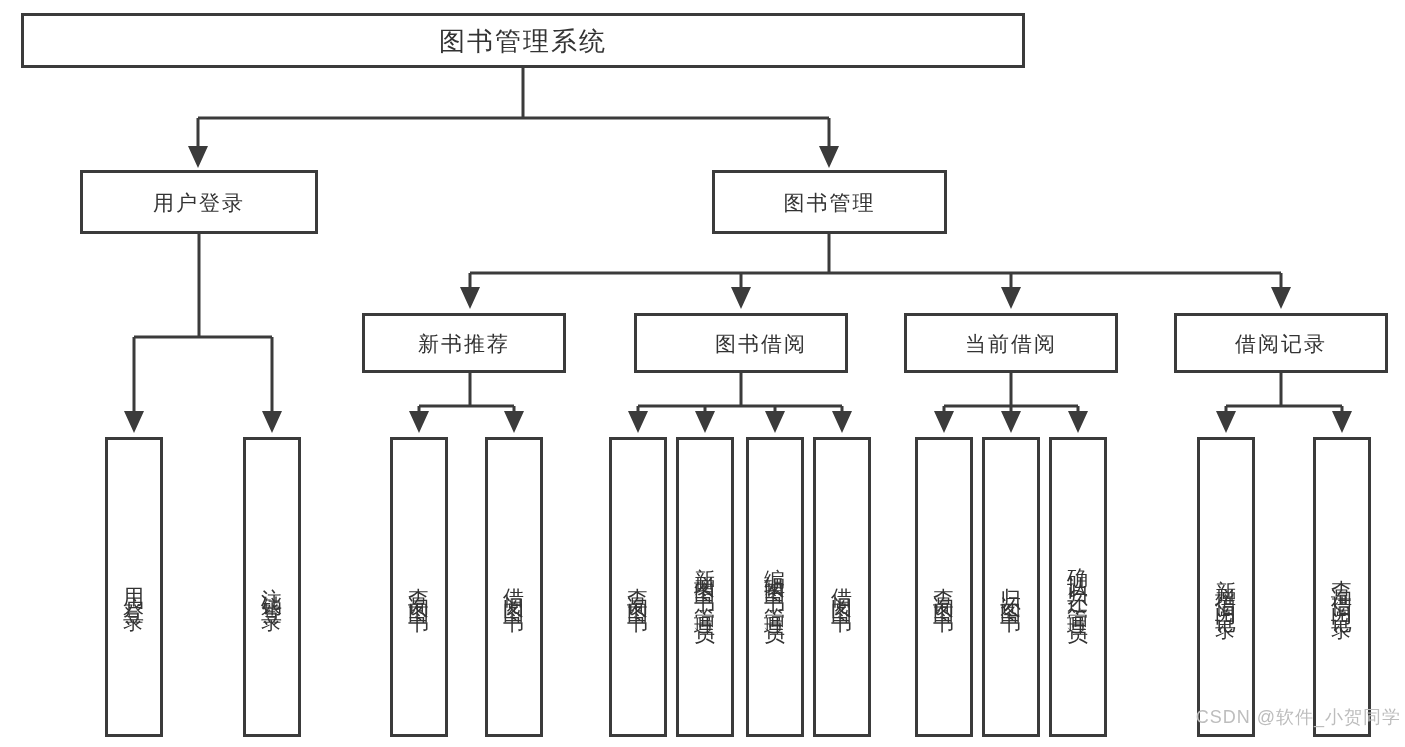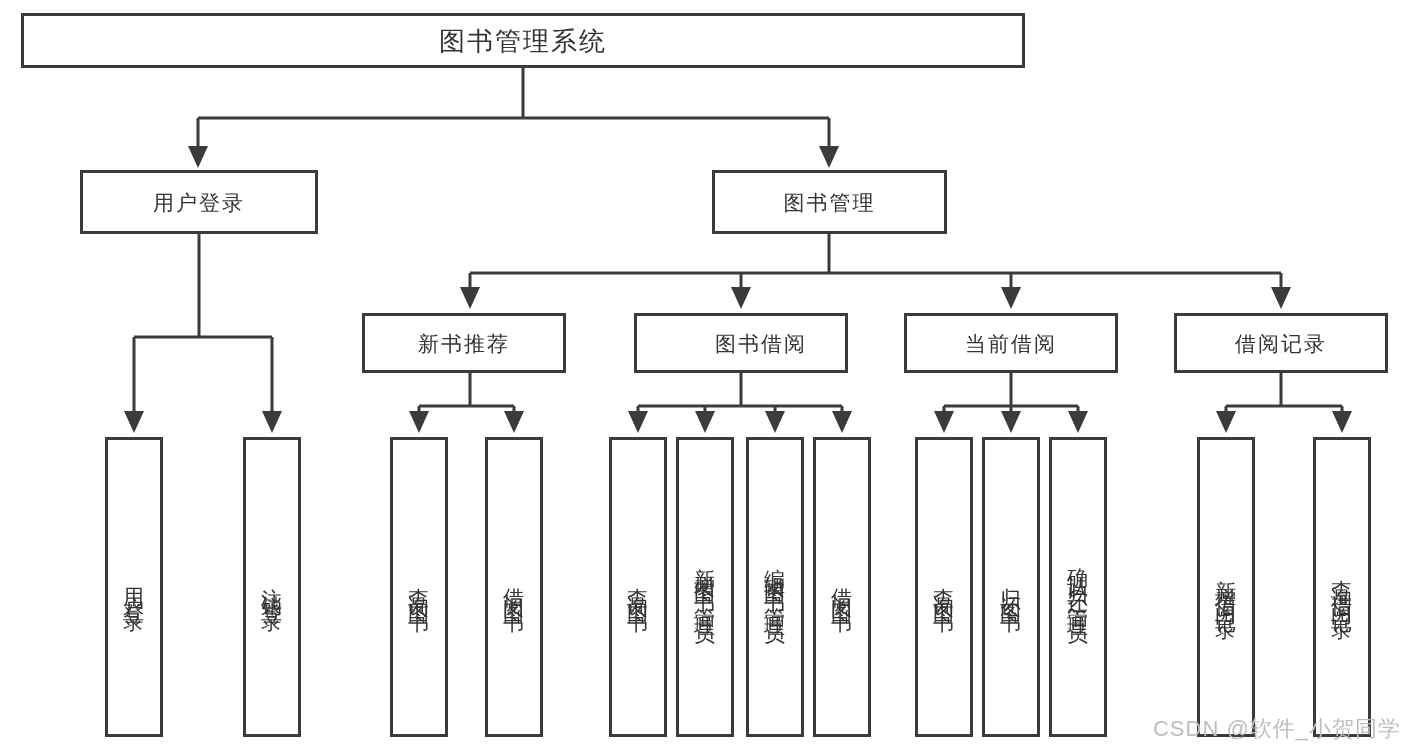--- a/index.html
+++ b/index.html
@@ -45,22 +45,22 @@
   .node.vnode{width:58px;height:300px;top:437px;}
   .node .vlabel{
     writing-mode:vertical-rl;
     text-orientation:mixed;
     font-size:21px;
     letter-spacing:8px;
     line-height:1;
   }
   .watermark{
     position:absolute;
-    right:4px;bottom:3px;
-    font-size:22px;
+    right:4px;bottom:18px;
+    font-size:18px;
     letter-spacing:1px;
     color:var(--watermark);
     z-index:3;
     white-space:nowrap;
     margin-top:44px;
   }
 </style>
 </head>
 <body>
 

